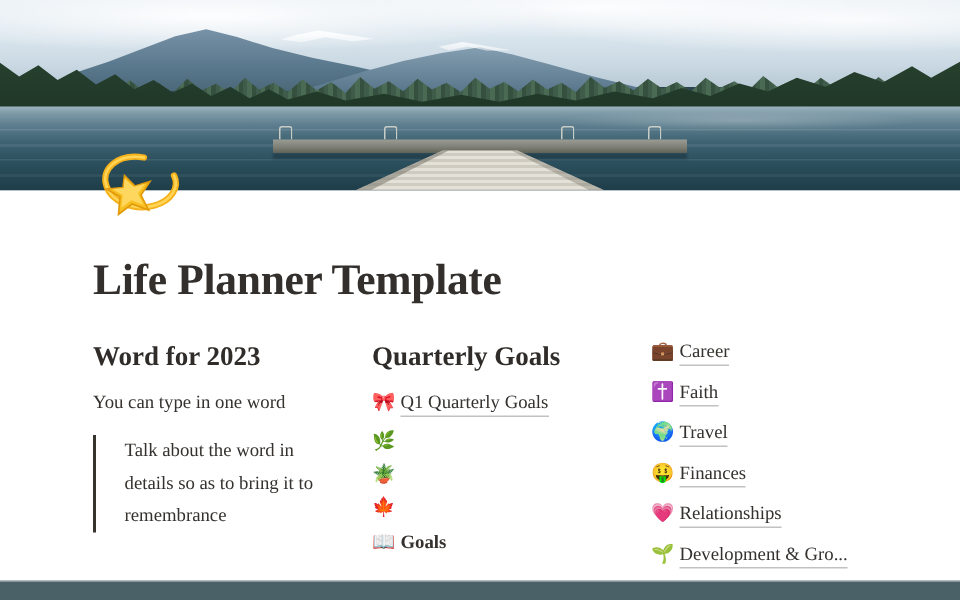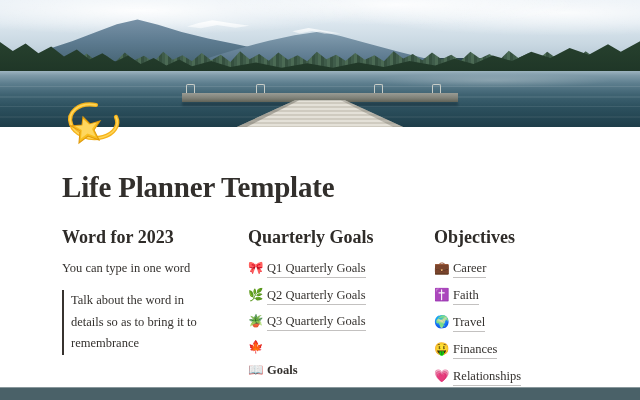--- a/index.html
+++ b/index.html
@@ -227,21 +227,21 @@
 
   .plain-text {
     font-family: "Liberation Serif", serif;
     font-size: 12.5px;
     color: #34312e;
     margin-bottom: 14px;
   }
 
   .quote {
     border-left: 2.5px solid #37332f;
-    padding-left: 7px;
+    padding-left: 19px;
     font-family: "Liberation Serif", serif;
     font-size: 12.5px;
     line-height: 1.72;
     color: #34312e;
     width: 150px;
   }
 
   
   .link-row {
     display: flex;
@@ -340,37 +340,34 @@
 
       <div class="col c2">
         <div class="col-head">Quarterly Goals</div>
 
         <div class="link-row">
           <span class="row-icon">🎀</span>
           <span class="row-label">Q1 Quarterly Goals</span>
         </div>
         <div class="link-row">
           <span class="row-icon">🌿</span>
-          <span class="row-label">Q2 Quarterly Goals</span>
         </div>
         <div class="link-row">
           <span class="row-icon">🪴</span>
-          <span class="row-label">Q3 Quarterly Goals</span>
         </div>
         <div class="link-row">
           <span class="row-icon">🍁</span>
         </div>
         <div class="link-row plain">
           <span class="row-icon">📖</span>
           <span class="row-label">Goals</span>
         </div>
       </div>
 
       <div class="col c3">
-        <div class="col-head">Objectives</div>
 
         <div class="link-row">
           <span class="row-icon">💼</span>
           <span class="row-label">Career</span>
         </div>
         <div class="link-row">
           <span class="row-icon">✝️</span>
           <span class="row-label">Faith</span>
         </div>
         <div class="link-row">

